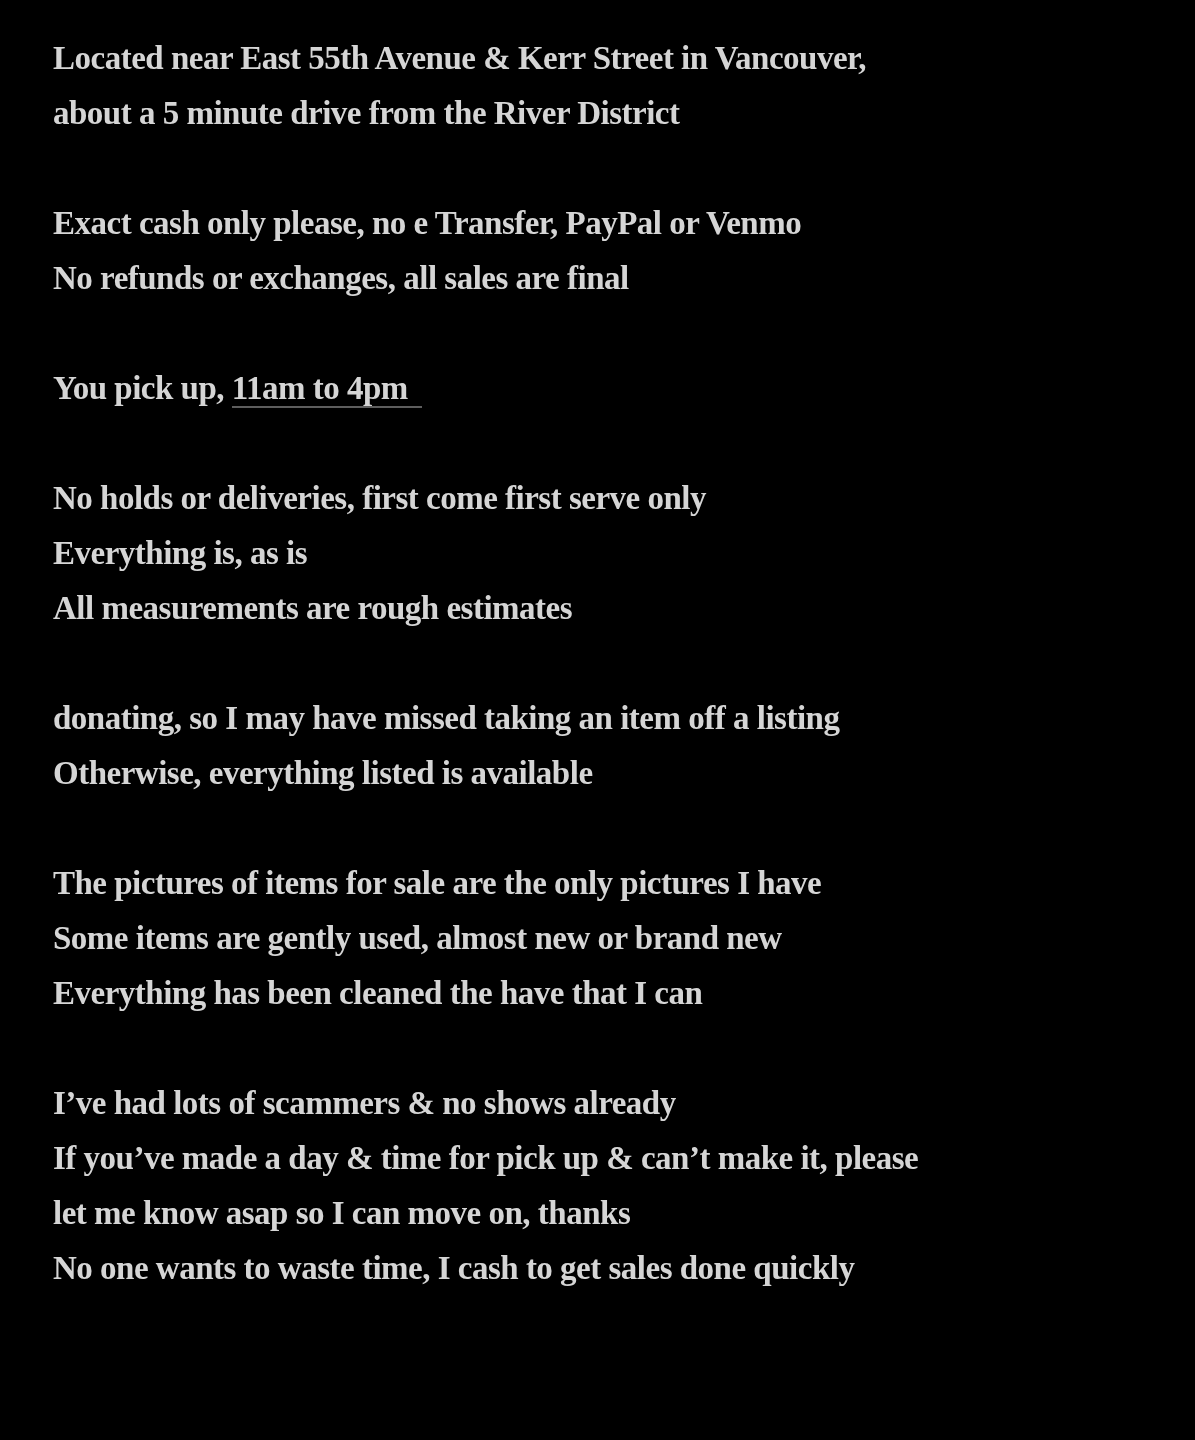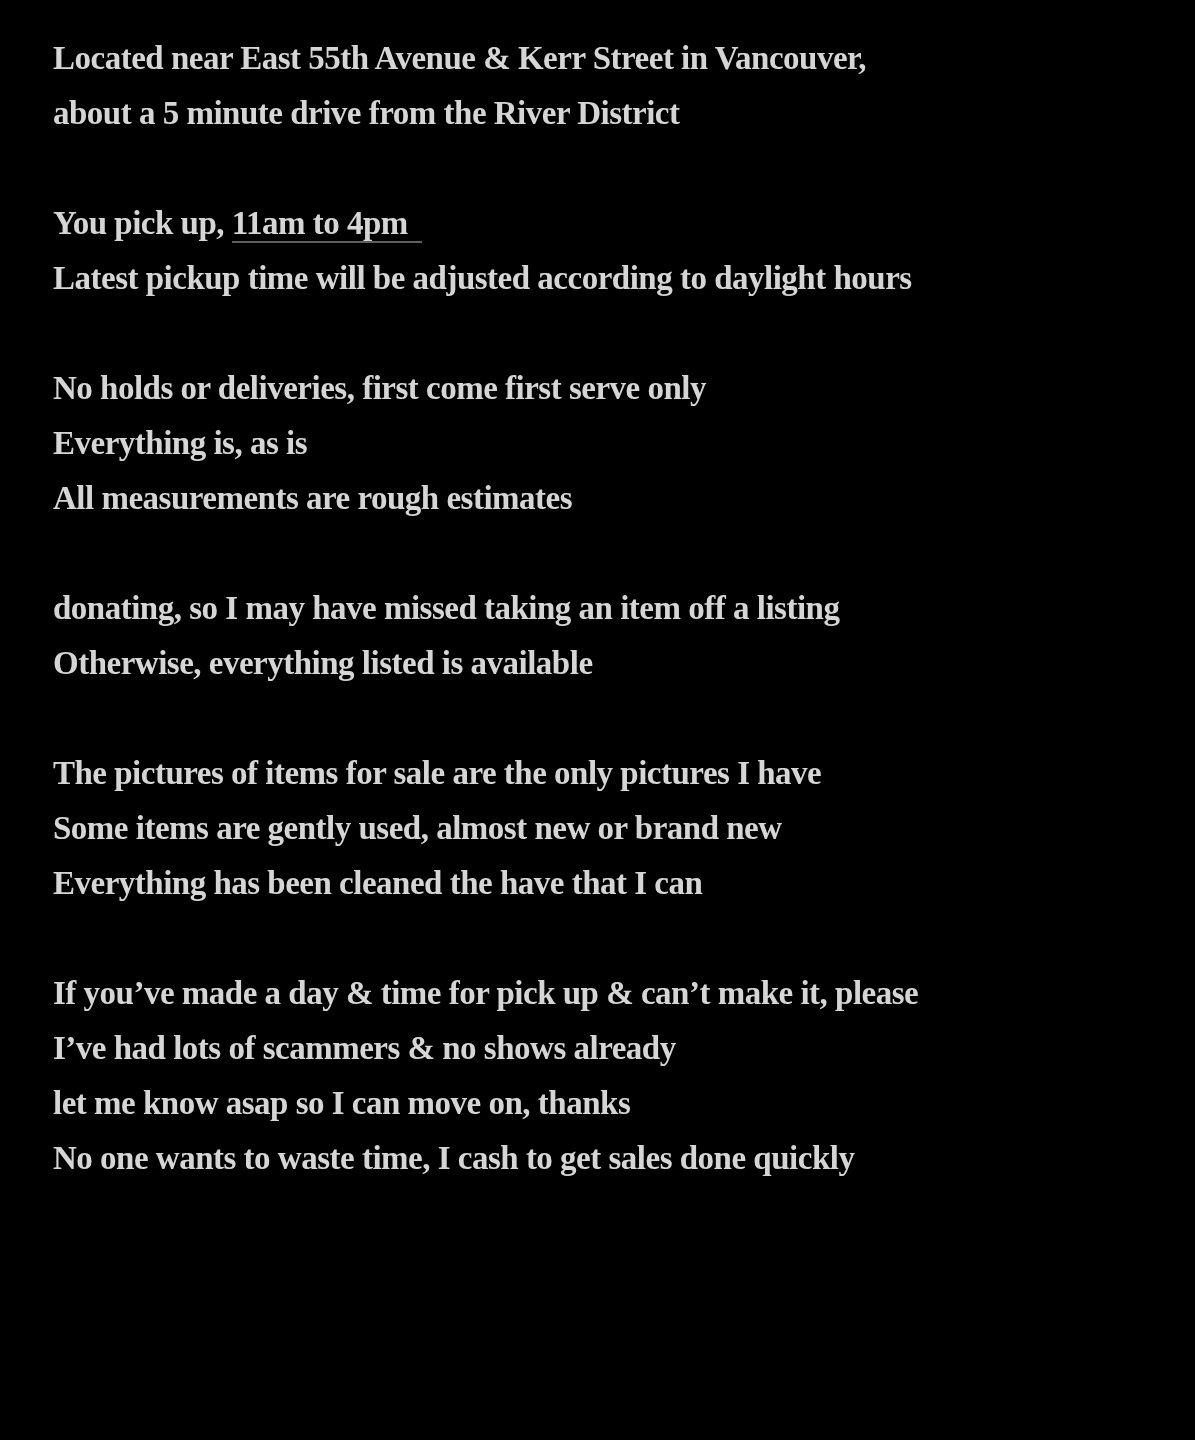--- a/index.html
+++ b/index.html
@@ -41,37 +41,40 @@
 </head>
 <body>
 
 <div class="screen">
   <div id="description-text">
       <div class="paragraph">
         <div class="line"><span>Located near East 55th Avenue &amp; Kerr Street in Vancouver,</span></div>
         <div class="line"><span>about a 5 minute drive from the River District</span></div>
       </div>
       <div class="paragraph">
+        <div class="line"><span>Exact cash only please, no e Transfer, PayPal or Venmo</span></div>
+        <div class="line"><span>No refunds or exchanges, all sales are final</span></div>
+      </div>
+      <div class="paragraph">
         <div class="line"><span>You pick up, </span><span class="underline">11am to 4pm</span></div>
-        <div class="line"><span>Latest pickup time will be adjusted according to daylight hours</span></div>
       </div>
       <div class="paragraph">
         <div class="line"><span>No holds or deliveries, first come first serve only</span></div>
         <div class="line"><span>Everything is, as is</span></div>
         <div class="line"><span>All measurements are rough estimates</span></div>
       </div>
       <div class="paragraph">
         <div class="line"><span>donating, so I may have missed taking an item off a listing</span></div>
         <div class="line"><span>Otherwise, everything listed is available</span></div>
       </div>
       <div class="paragraph">
         <div class="line"><span>The pictures of items for sale are the only pictures I have</span></div>
         <div class="line"><span>Some items are gently used, almost new or brand new</span></div>
         <div class="line"><span>Everything has been cleaned the have that I can</span></div>
       </div>
       <div class="paragraph">
+        <div class="line"><span>I’ve had lots of scammers &amp; no shows already</span></div>
         <div class="line"><span>If you’ve made a day &amp; time for pick up &amp; can’t make it, please</span></div>
-        <div class="line"><span>I’ve had lots of scammers &amp; no shows already</span></div>
         <div class="line"><span>let me know asap so I can move on, thanks</span></div>
         <div class="line"><span>No one wants to waste time, I cash to get sales done quickly</span></div>
       </div>
     </div>
 </div>
 
 </body></html>

